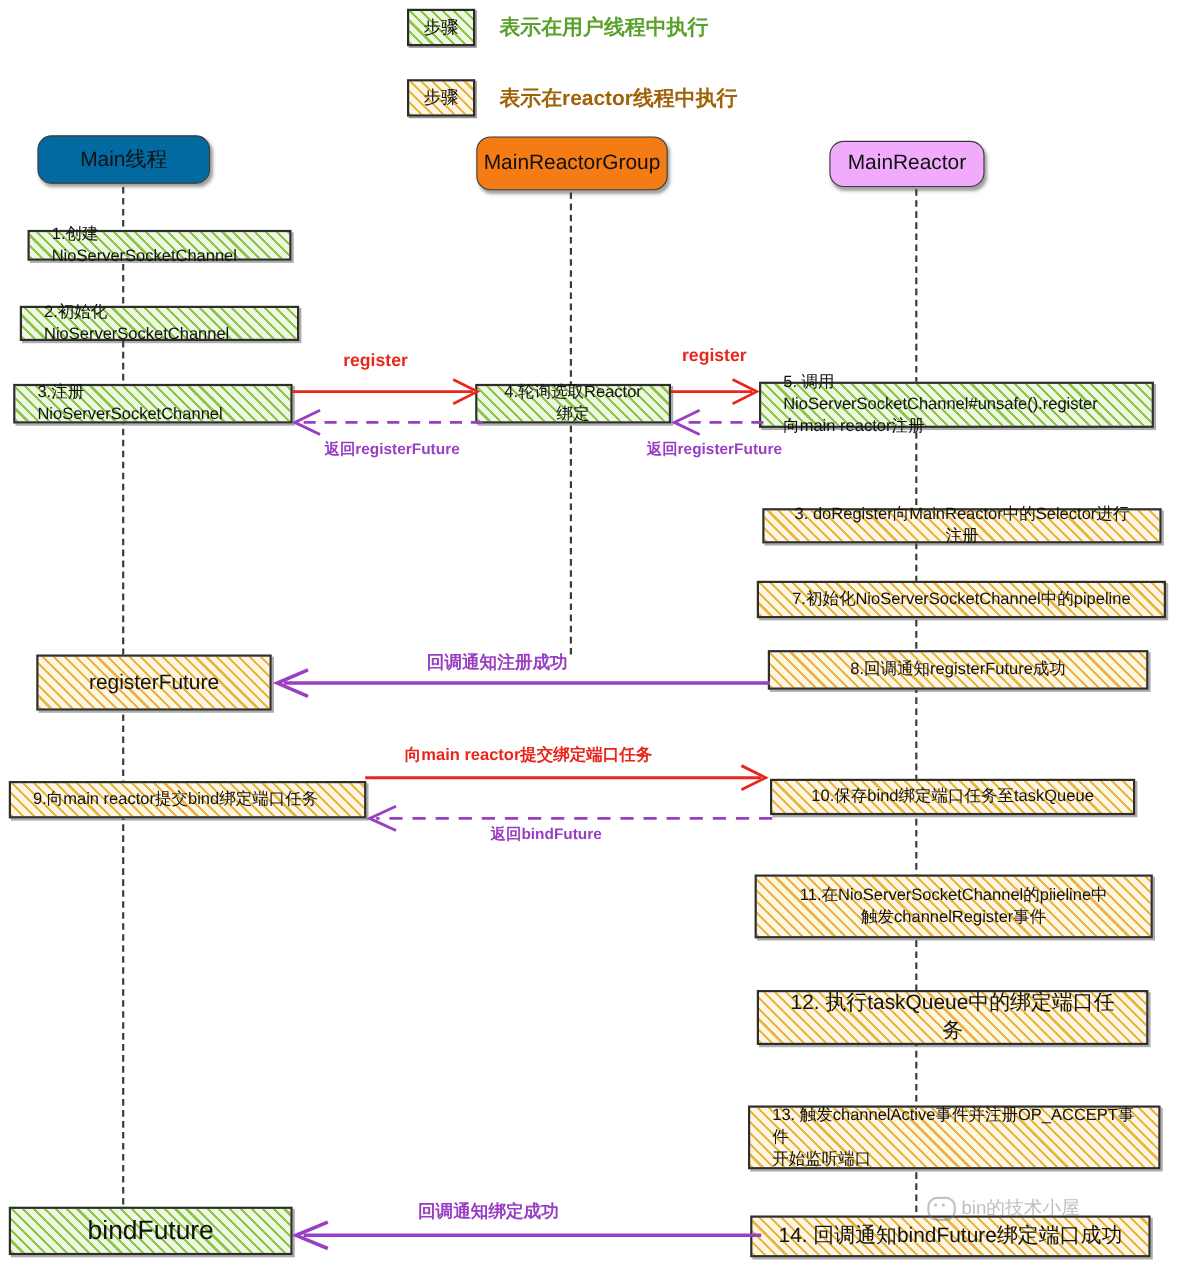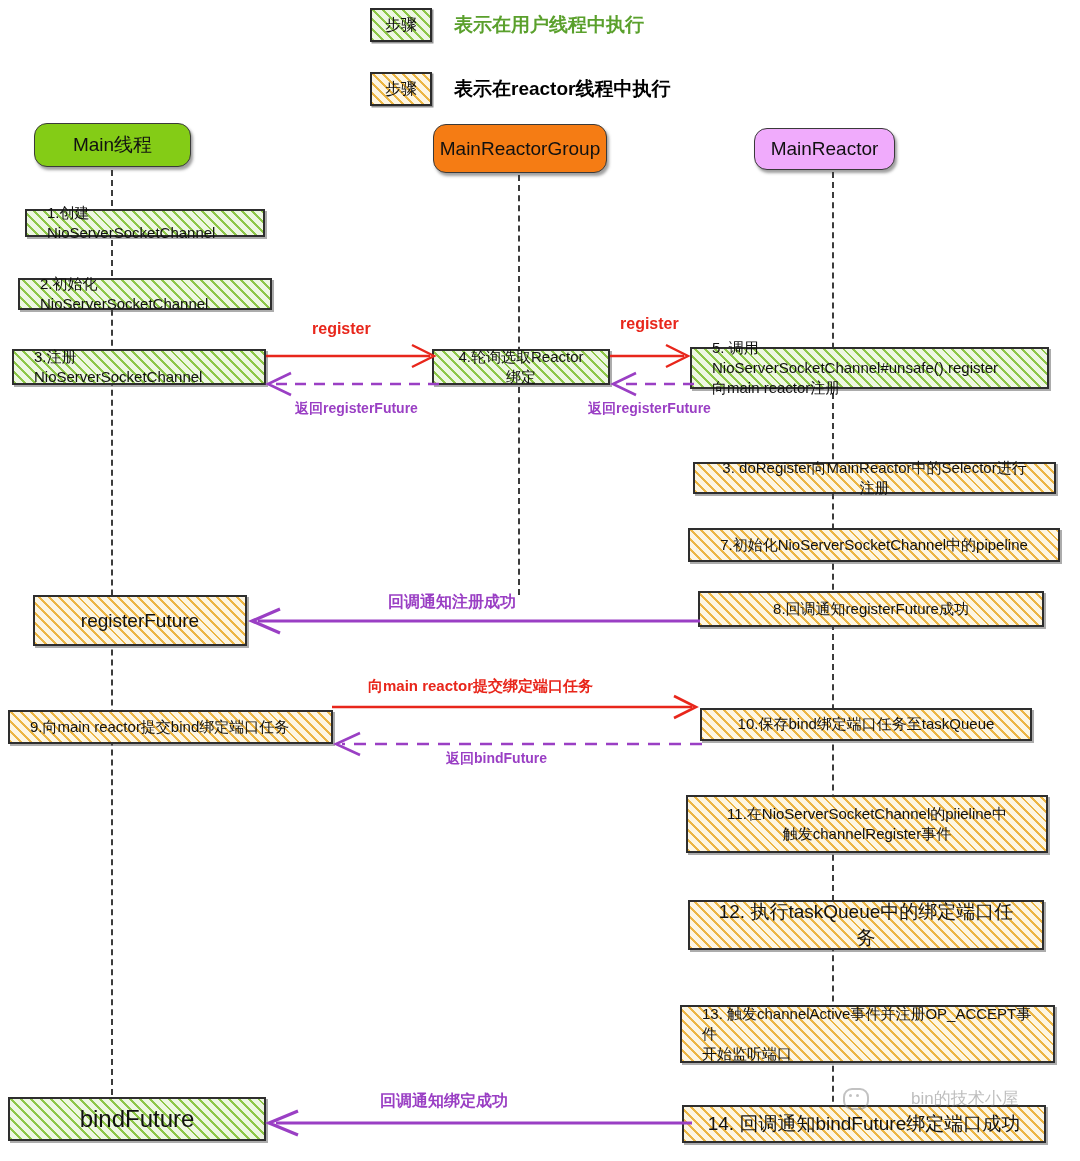--- a/index.html
+++ b/index.html
@@ -29,21 +29,21 @@
     background-image:repeating-linear-gradient(45deg,
       rgba(124,190,45,.85) 0 2px, rgba(124,190,45,0) 2px 7px);
   }
   .hatch-amber{
     background-color:#fdf6e3;
     background-image:repeating-linear-gradient(45deg,
       rgba(233,170,40,.85) 0 2px, rgba(233,170,40,0) 2px 7px);
   }
   .legend-text{margin-left:22px;font-size:19px;font-weight:bold;}
   .legend-text.green{color:#5aa02c;}
-  .legend-text.orange{color:#000000;}
+  .legend-text.orange{color:#a16207;}
 
   
   .head{
     position:absolute;
     display:flex;align-items:center;justify-content:center;
     border-radius:13px;
     border:1.5px solid #3a3a3a;
     color:#111;
     font-size:19px;
     box-shadow:2px 3px 3px rgba(80,80,80,.55);
@@ -88,21 +88,20 @@
 
   
   .watermark{
     position:absolute;
     display:flex;align-items:center;
     opacity:.45;
     color:#6f6f6f;
     font-size:17px;
     white-space:nowrap;
     pointer-events:none;
-    gap:37px;
   }
   .wm-icon{
     width:22px;height:18px;border-radius:9px;
     border:2px solid #7a7a7a;
     margin-right:5px;
     position:relative;
   }
   .wm-icon::before,.wm-icon::after{
     content:"";position:absolute;width:3px;height:3px;border-radius:50%;
     background:#7a7a7a;top:4px;
@@ -117,21 +116,21 @@
 
   <div class="legend-row" style="left:370px;top:8px;">
     <div class="legend-chip hatch-green">步骤</div>
     <div class="legend-text green">表示在用户线程中执行</div>
   </div>
   <div class="legend-row" style="left:370px;top:72px;">
     <div class="legend-chip hatch-amber">步骤</div>
     <div class="legend-text orange">表示在reactor线程中执行</div>
   </div>
 
-  <div class="head" style="left:34px;top:123px;width:155px;height:42px;background:#84cc16;">Main线程</div>
+  <div class="head" style="left:34px;top:123px;width:155px;height:42px;background:#0369a1;">Main线程</div>
   <div class="head" style="left:433px;top:124px;width:172px;height:47px;background:#F57C14;">MainReactorGroup</div>
   <div class="head" style="left:754px;top:128px;width:139px;height:40px;background:#f0abfc;">MainReactor</div>
 
   <div class="lifeline" style="left:111px;top:170px;height:965px;"></div>
   <div class="lifeline" style="left:518px;top:175px;height:420px;"></div>
   <div class="lifeline" style="left:832px;top:172px;height:960px;"></div>
 
   <div class="step hatch-green" style="left:25px;top:209px;width:240px;height:28px;">1.创建NioServerSocketChannel</div>
 
   <div class="step hatch-green" style="left:18px;top:278px;width:254px;height:32px;">2.初始化NioServerSocketChannel</div>

